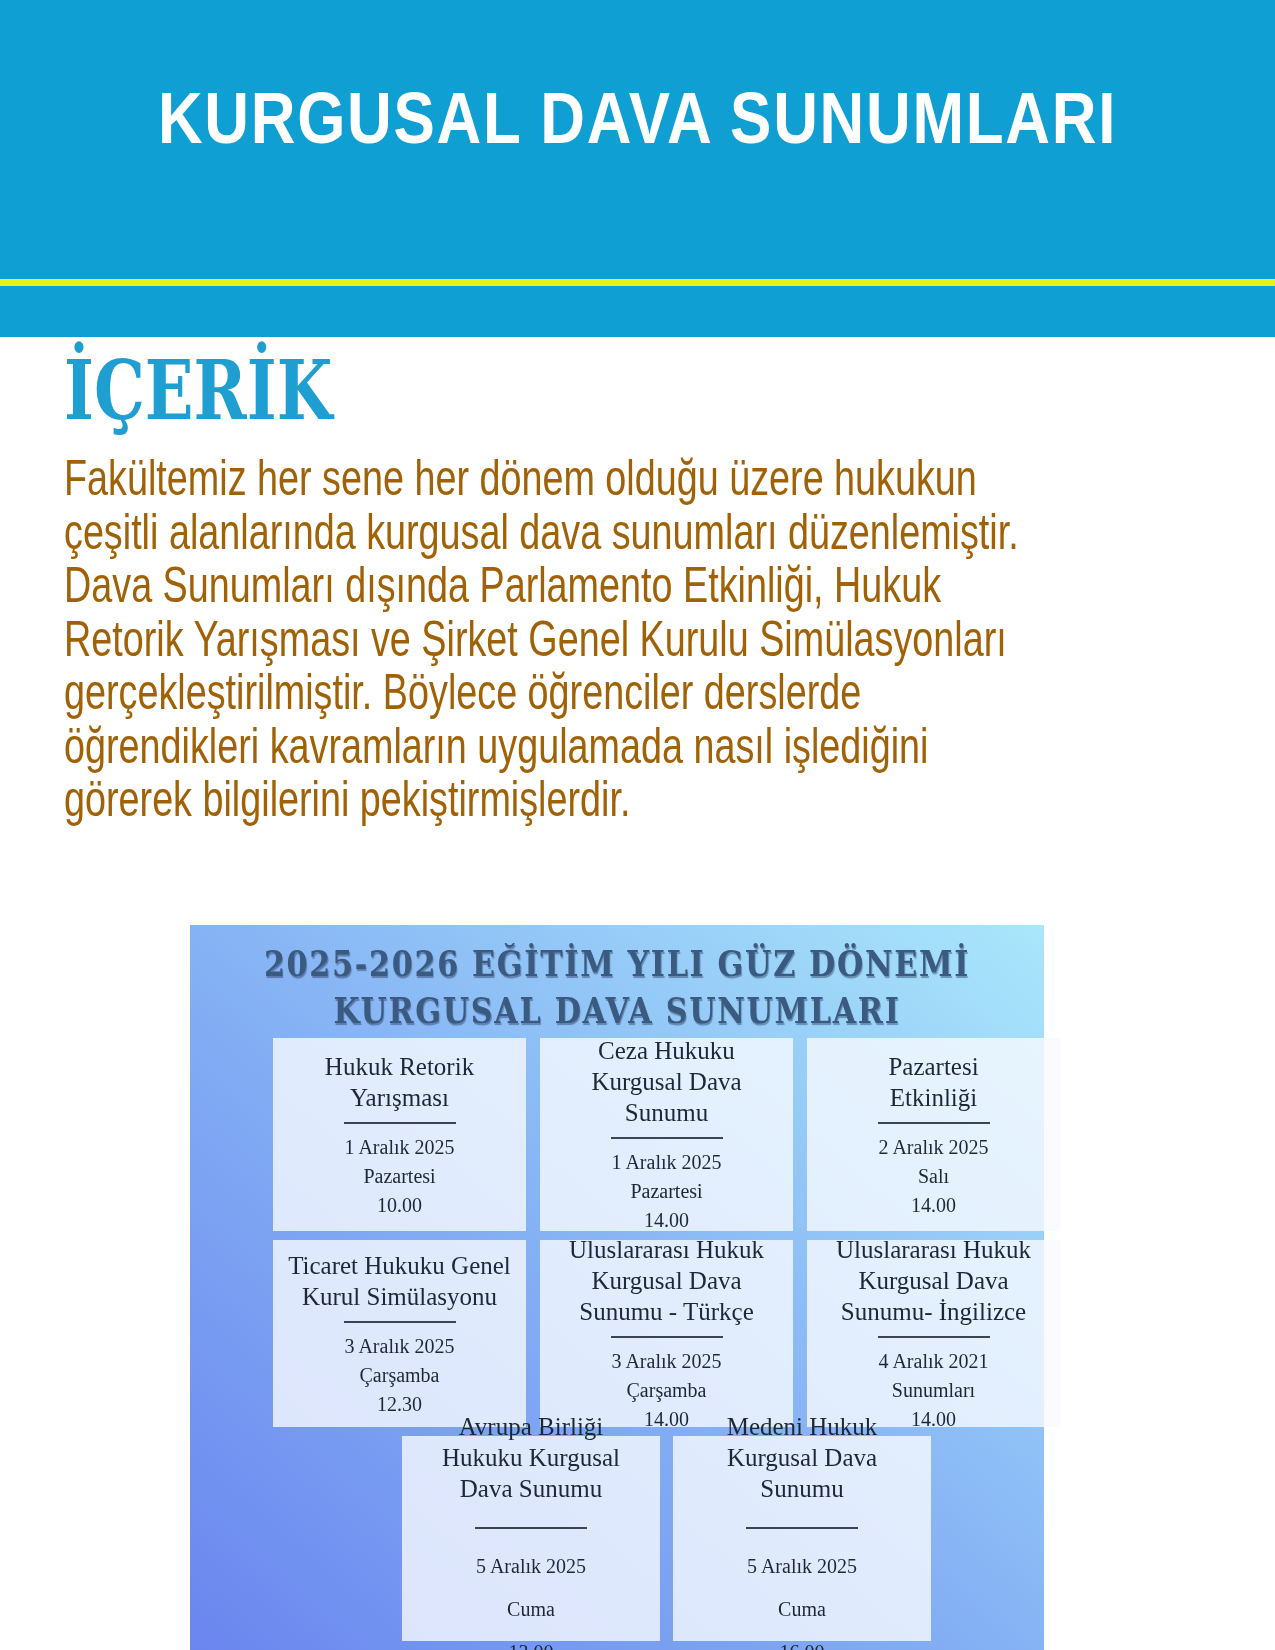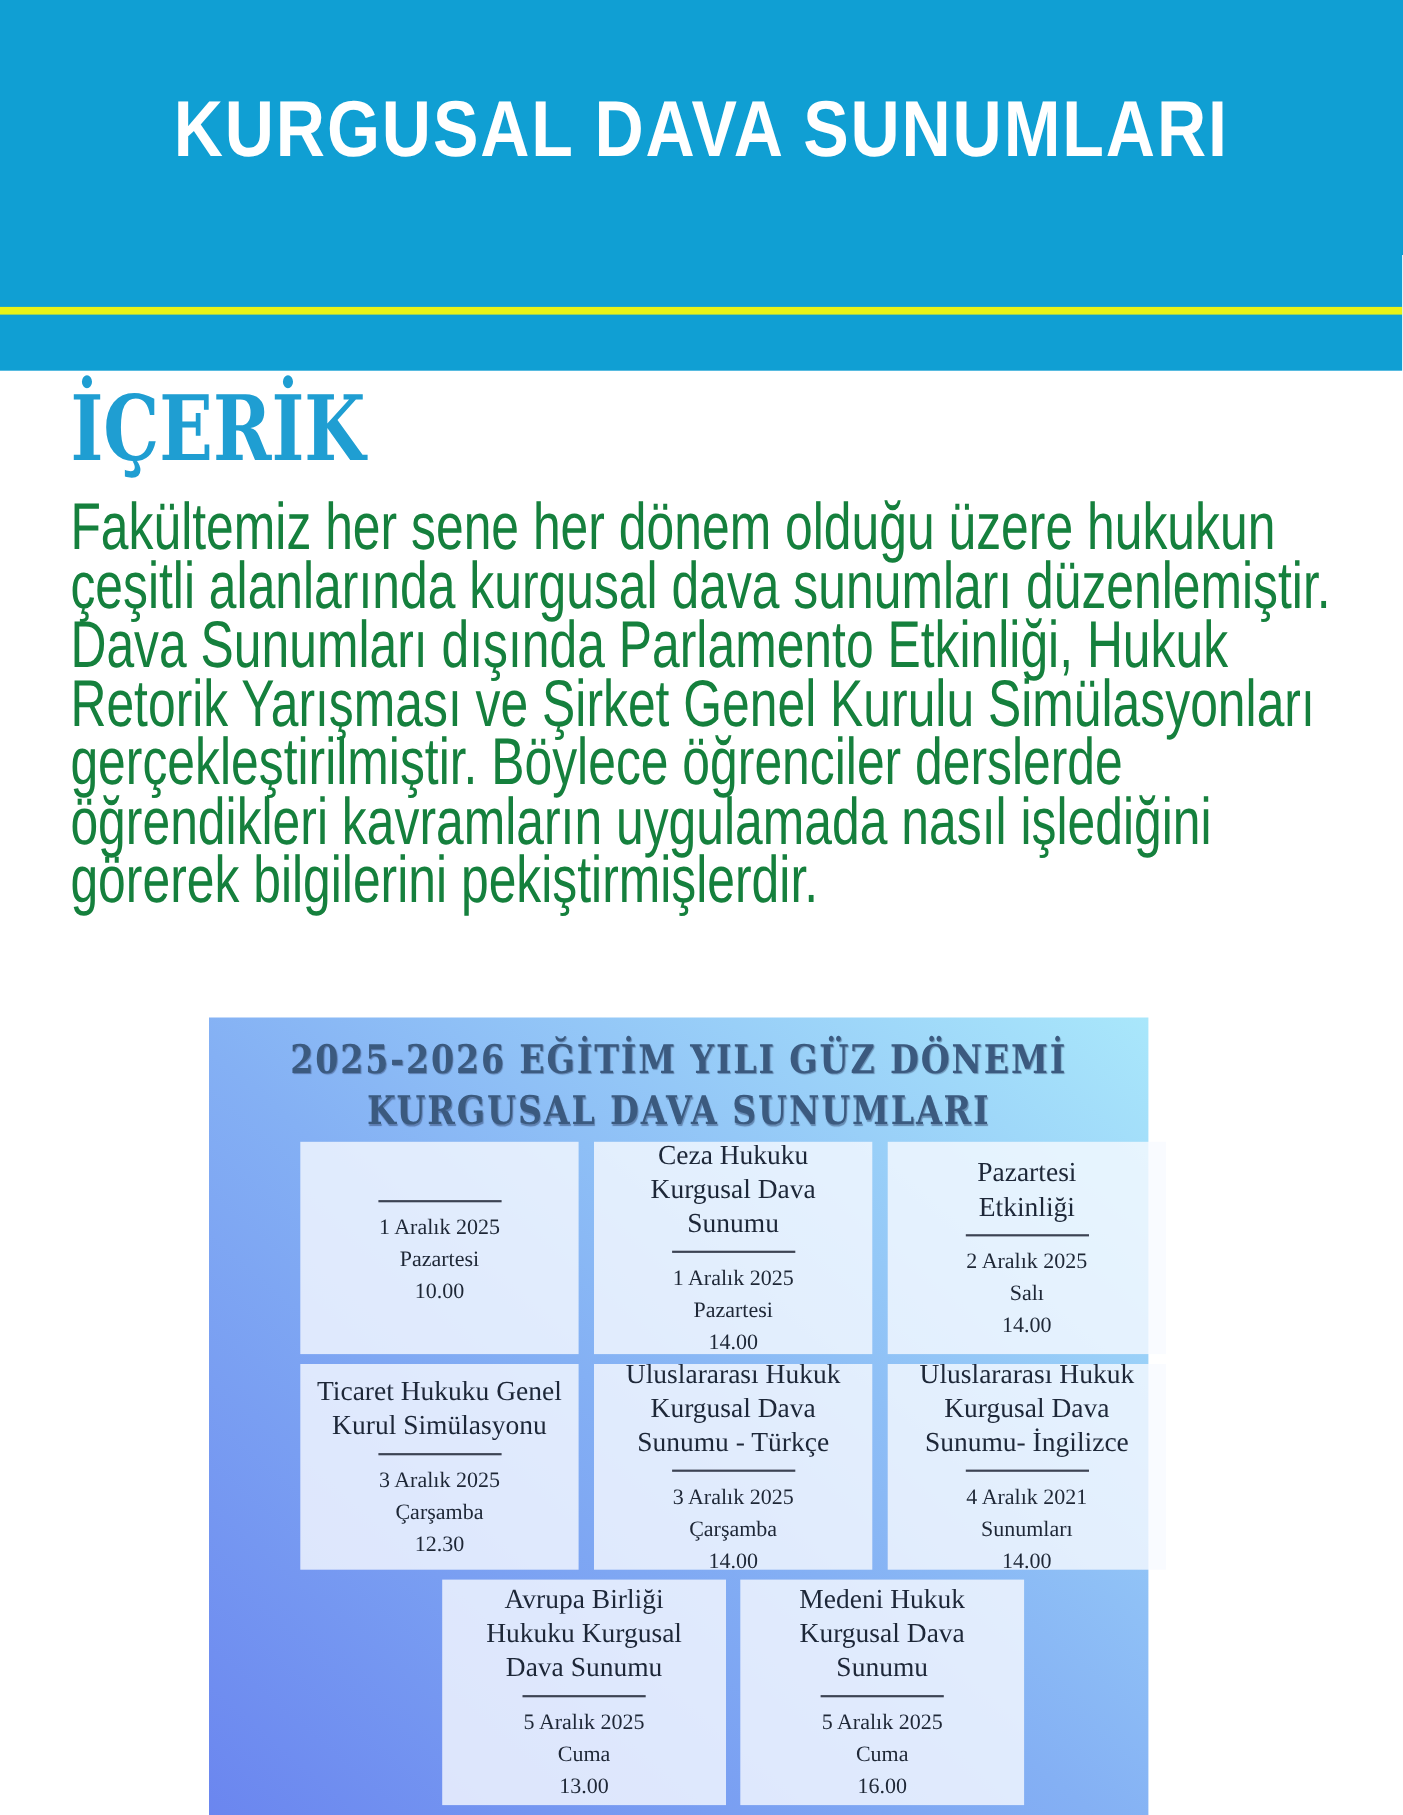--- a/index.html
+++ b/index.html
@@ -27,21 +27,21 @@
 
   
   .section-heading {
     position:absolute; top:338px; left:64px; margin:0;
     font-family:"DejaVu Serif","Liberation Serif",serif;
     font-weight:bold; font-size:82px; line-height:104px;
     color:#1f9ed2; transform:scaleX(0.78); transform-origin:left top;
   }
   .intro {
     position:absolute; top:452px; left:64px; width:1210px;
-    color:#15803d; font-size:60px; line-height:53.5px;
+    color:#a16207; font-size:50px; line-height:53.5px;
     letter-spacing:0px;
   }
   .intro-line {
     transform:scaleX(0.755); transform-origin:left center;
     white-space:nowrap; font-weight:normal;
   }
 
   
   .card {
     position:absolute; left:162px; top:925px; width:854px; height:738px;
@@ -55,21 +55,21 @@
     letter-spacing:2px; color:#3b5a7f;
     text-shadow:1px 1.5px 1px rgba(25,35,70,0.4);
     transform:scaleX(0.84);
   }
   .grid-wrap { position:absolute; left:83px; top:113px; width:787px; }
   .grid {
     display:grid; grid-template-columns:repeat(3, 253px);
     grid-template-rows:193px 187px; gap:9px 14px;
   }
   .row3 { margin-top:9px; display:flex; justify-content:center; gap:13px; }
-  .row3 .tile { width:258px; height:205px; flex:0 0 auto; }
+  .row3 .tile { width:258px; height:205px; flex:0 0 auto;gap:14px; }
   .tile {
     background:rgba(247,250,255,0.8);
     display:flex; flex-direction:column; justify-content:center; align-items:center;
     text-align:center; padding:4px 8px; box-sizing:border-box;
     font-family:"Liberation Serif","DejaVu Serif",serif; color:#212b3d;
   }
   .tile-title {
     font-size:25px; line-height:31px; white-space:pre-line;
     font-weight:500; color:#1d2738;
   }
@@ -103,20 +103,22 @@
   <section class="card">
     <div class="card-title">
       <div class="card-title-line">2025-2026 EĞİTİM YILI GÜZ DÖNEMİ</div>
       <div class="card-title-line">KURGUSAL DAVA SUNUMLARI</div>
     </div>
 
     <div class="grid-wrap">
       <div class="grid">
 
         <div class="tile">
+          <div class="tile-title">Hukuk Retorik
+Yarışması</div>
           <hr class="tile-divider">
           <div class="tile-date">1 Aralık 2025</div>
           <div class="tile-day">Pazartesi</div>
           <div class="tile-time">10.00</div>
         </div>
 
         <div class="tile">
           <div class="tile-title">Ceza Hukuku
 Kurgusal Dava
 Sunumu</div>

